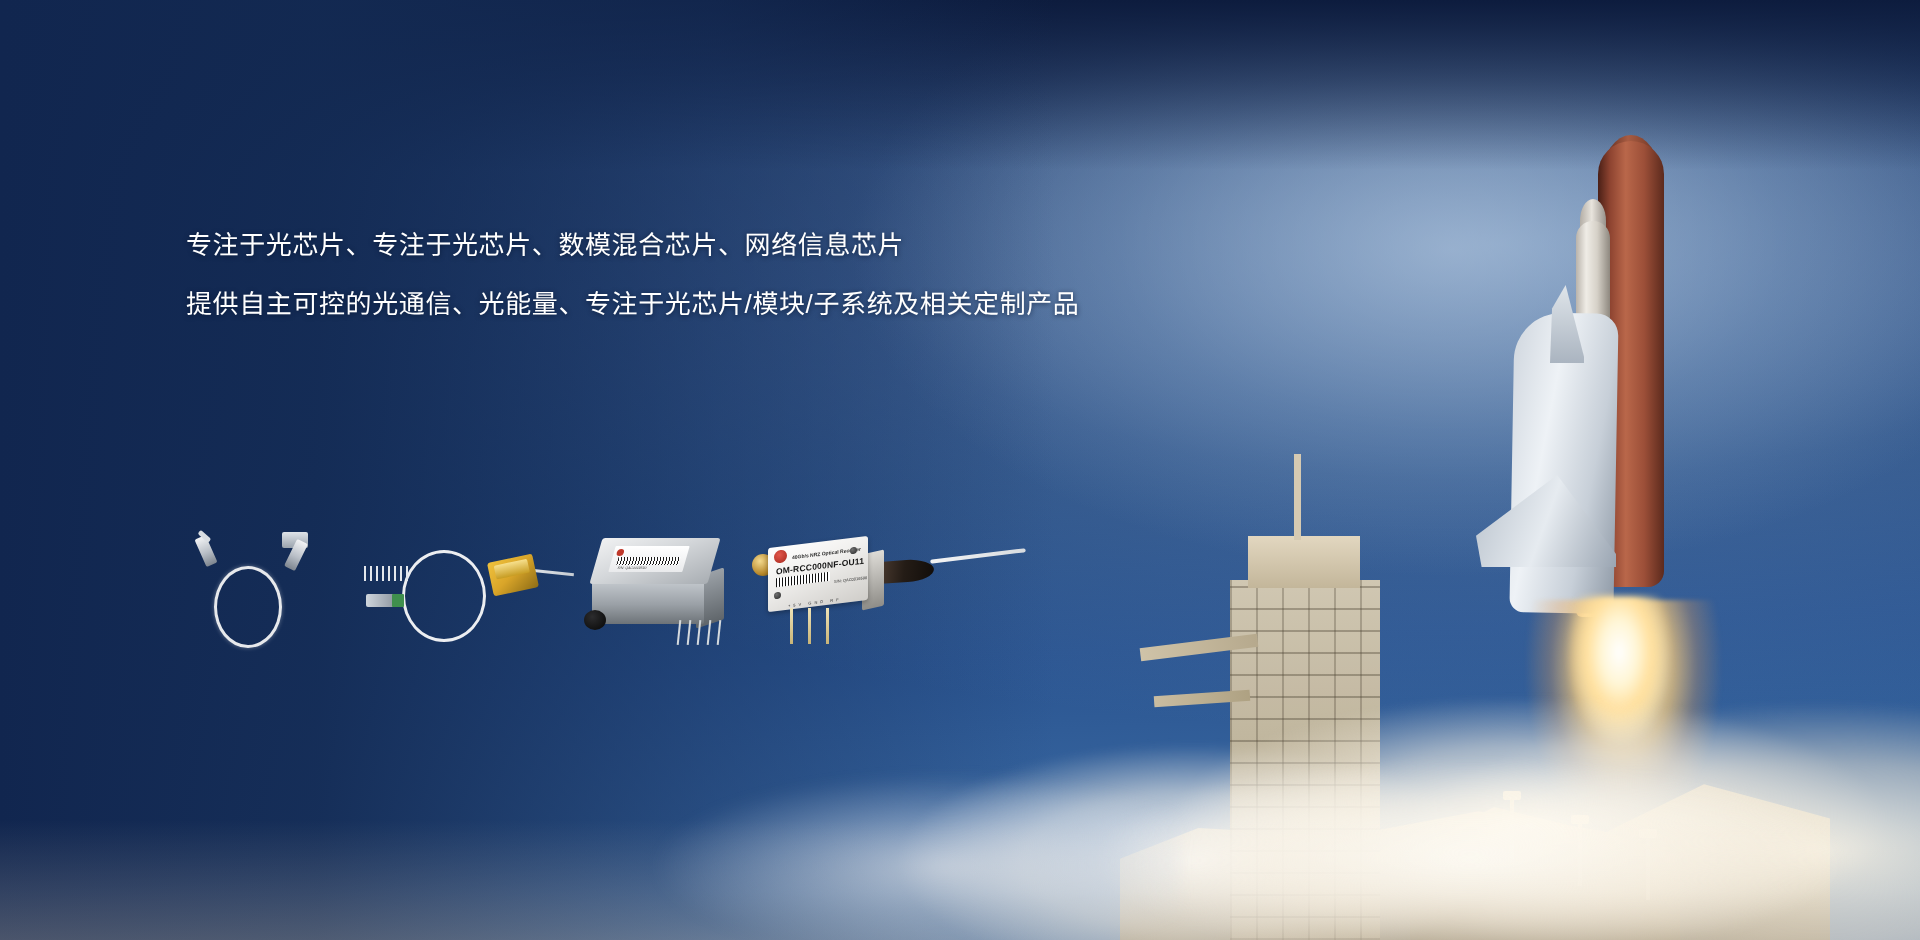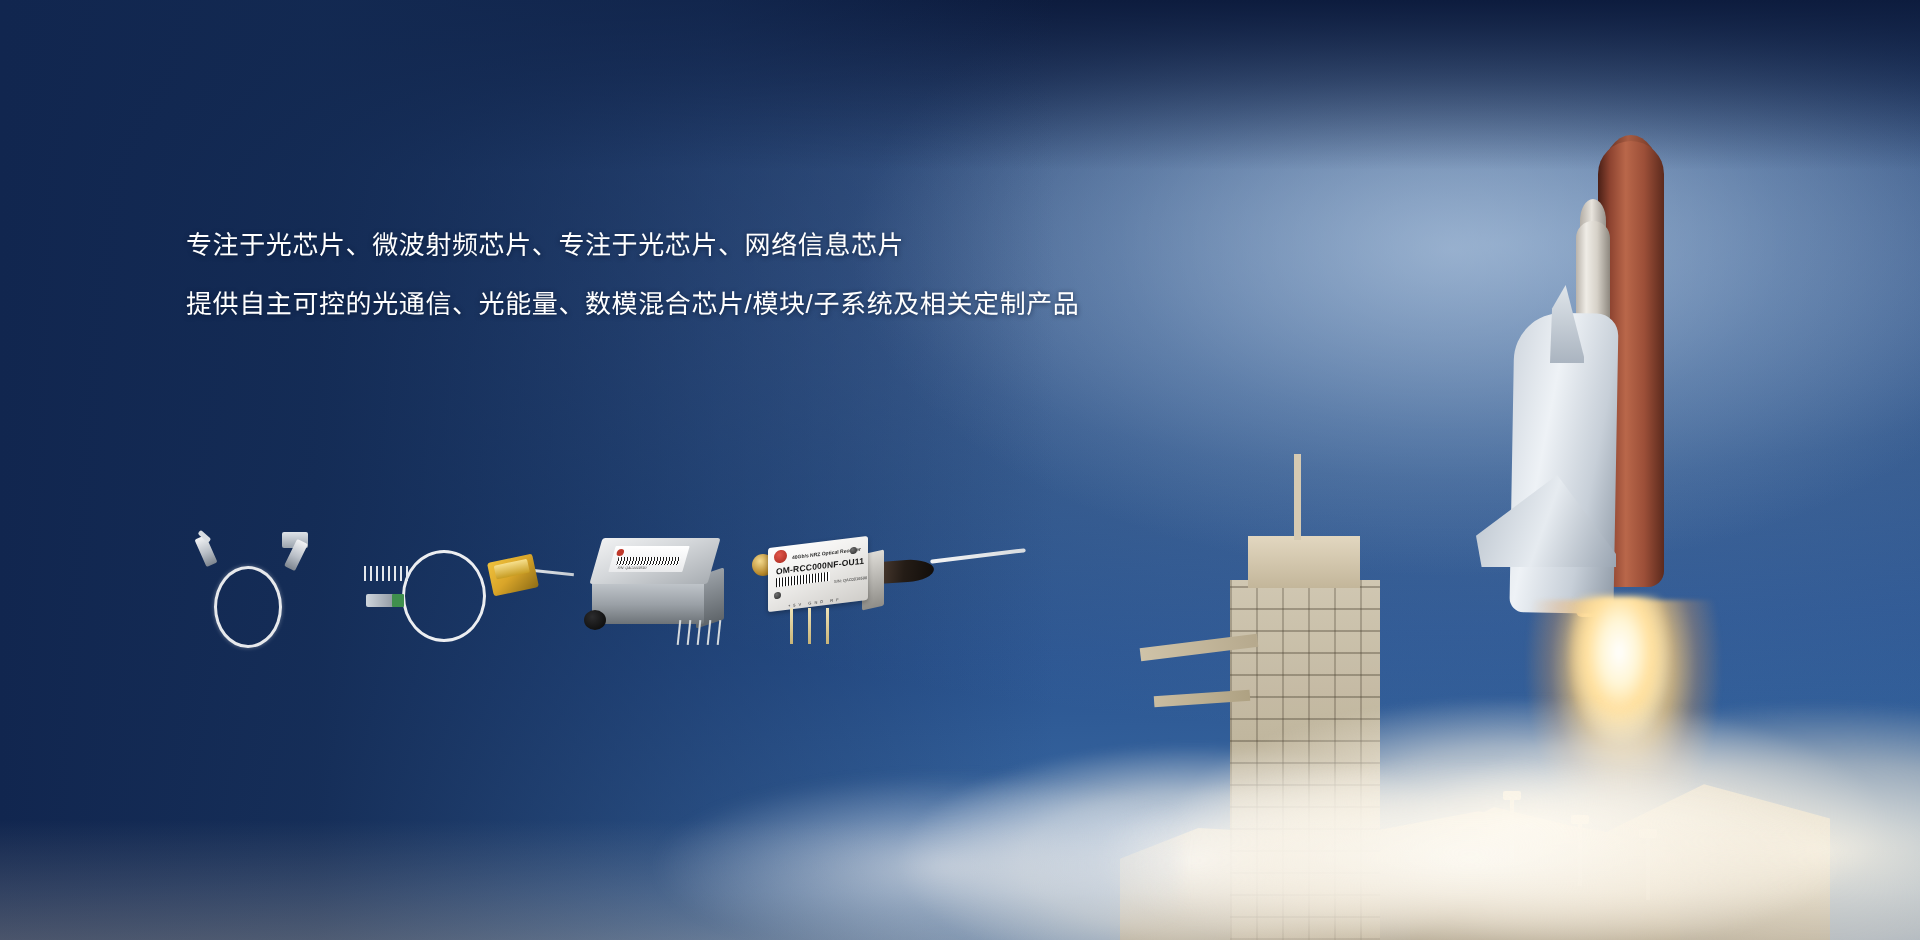--- a/index.html
+++ b/index.html
@@ -326,22 +326,22 @@
   </div>
 
   <div class="flame"></div>
   <div class="flame-core"></div>
   <div class="plume"></div>
   <div class="plume2"></div>
   <div class="smoke-l"></div>
   <div class="bottom-glow"></div>
 
   <div class="copy">
-    <p class="sub">专注于光芯片、微波射频芯片、专注于光芯片、网络信息芯片</p>
-    <p class="sub second">提供自主可控的光通信、光能量、数模混合芯片/模块/子系统及相关定制产品</p>
+    <p class="sub">专注于光芯片、专注于光芯片、数模混合芯片、网络信息芯片</p>
+    <p class="sub second">提供自主可控的光通信、光能量、专注于光芯片/模块/子系统及相关定制产品</p>
   </div>
 
   <div class="products">
 
     <div class="prod p1">
       <div class="ferrule a">
         <div class="ferrule-tip a"></div>
       </div>
       <div class="conn-green"></div>
       <div class="ferrule b"></div>

